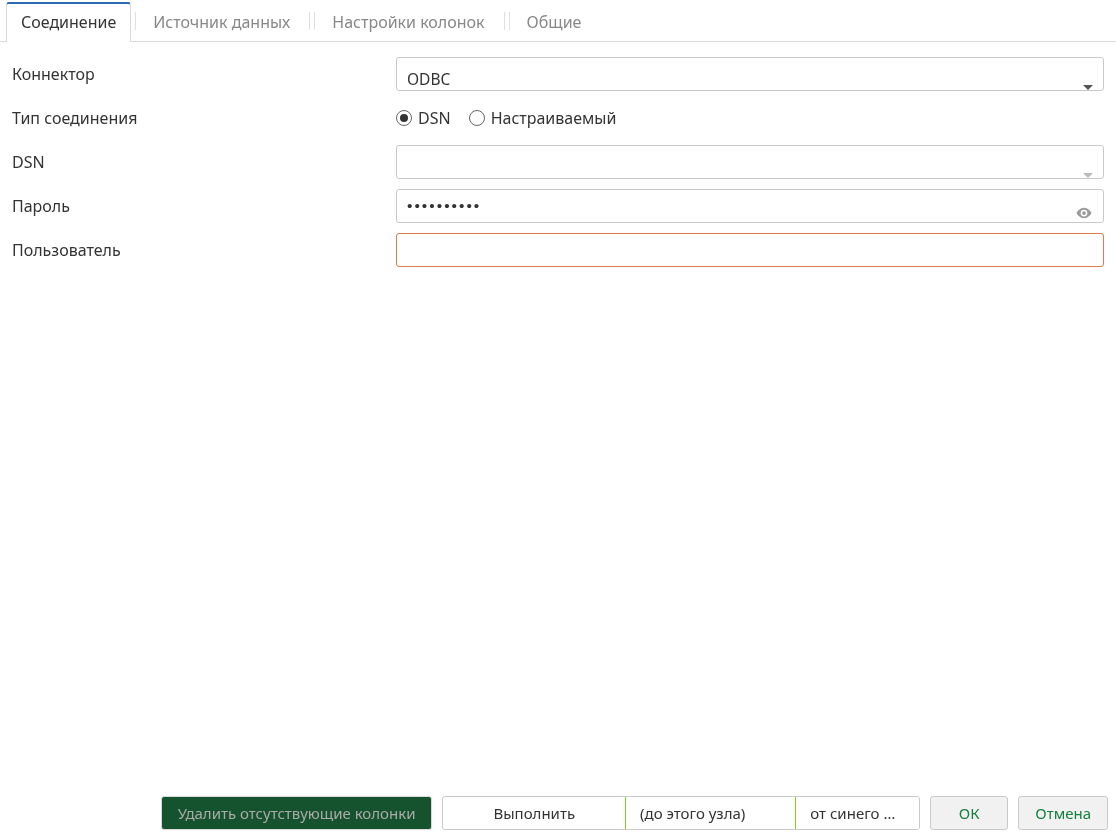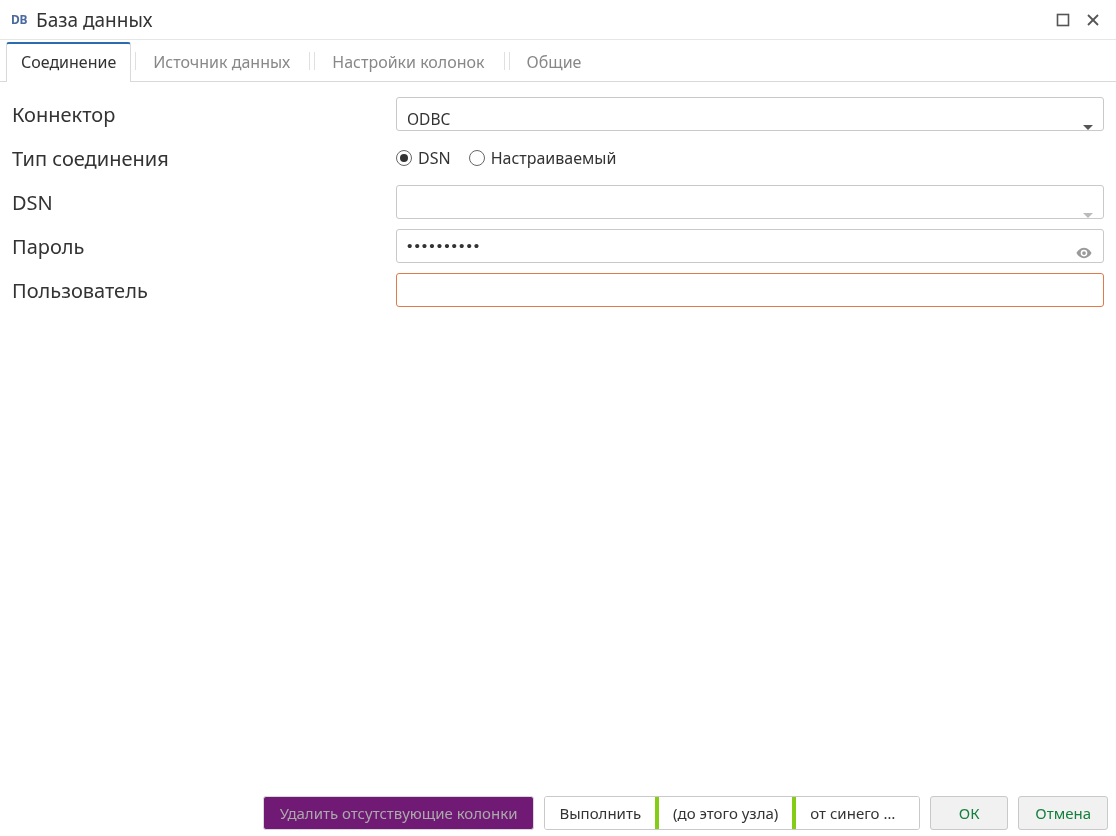--- a/index.html
+++ b/index.html
@@ -89,21 +89,21 @@
     overflow: auto;
   }
   .form-row {
     display: flex;
     align-items: center;
     min-height: 44px;
   }
   .form-label {
     width: 388px;
     padding-left: 4px;
-    font-size: 20px;
+    font-size: 16px;
     color: #333;
   }
   .form-control {
     flex: 1;
     padding-right: 4px;
   }
   .combo, .textfield, .pwfield-wrap {
     width: 100%;
     height: 34px;
     border: 1px solid #c9c9c9;
@@ -169,61 +169,46 @@
     font-size: 15px;
     color: #15803d;
     cursor: pointer;
     display:flex; align-items:center; justify-content:center;
     white-space: nowrap;
   }
   .btn.gray { background:#f1f1f1; }
   .btn.disabled {
     color: #aaa;
     border-color: #d9d9d9;
-    background: #701a75;
+    background: #14532d;
     cursor: default;
   }
   .btn.wide { min-width: 78px; }
   .split-group {
     display:flex; height:34px;
     border: 1px solid #c9c9c9;
     border-radius: 3px;
     overflow: hidden;
   }
   .split-group .seg {
     display:flex; align-items:center;
     padding: 4px 14px;
     font-size: 15px;
     cursor:pointer;
     background:#fff;
-  }
-  .split-group .seg + .seg { border-left: 4px solid #84cc16; }
+    margin-left:36px;
+  }
+  .split-group .seg + .seg { border-left: 1px solid #84cc16; }
   .split-group .seg .caret { margin-left: 10px; }
 </style>
 </head>
 <body>
 
 <div class="window">
 
-  <div class="titlebar">
-    <div class="logo">DB</div>
-    <div class="title">База данных</div>
-    <div class="spacer"></div>
-    <div class="win-btn">
-      <svg width="14" height="14" viewBox="0 0 14 14">
-        <rect x="1.5" y="1.5" width="11" height="11" fill="none" stroke="#555" stroke-width="1.6"></rect>
-      </svg>
-    </div>
-    <div class="win-btn">
-      <svg width="14" height="14" viewBox="0 0 14 14">
-        <line x1="2" y1="2" x2="12" y2="12" stroke="#555" stroke-width="1.8"></line>
-        <line x1="12" y1="2" x2="2" y2="12" stroke="#555" stroke-width="1.8"></line>
-      </svg>
-    </div>
-  </div>
 
   <div class="tabstrip">
     <div class="tab active">Соединение</div>
     <div class="tab-sep"></div>
     <div class="tab">Источник данных</div>
     <div class="tab-sep"></div>
     <div class="tab-sep"></div>
     <div class="tab">Настройки колонок</div>
     <div class="tab-sep"></div>
     <div class="tab-sep"></div>

